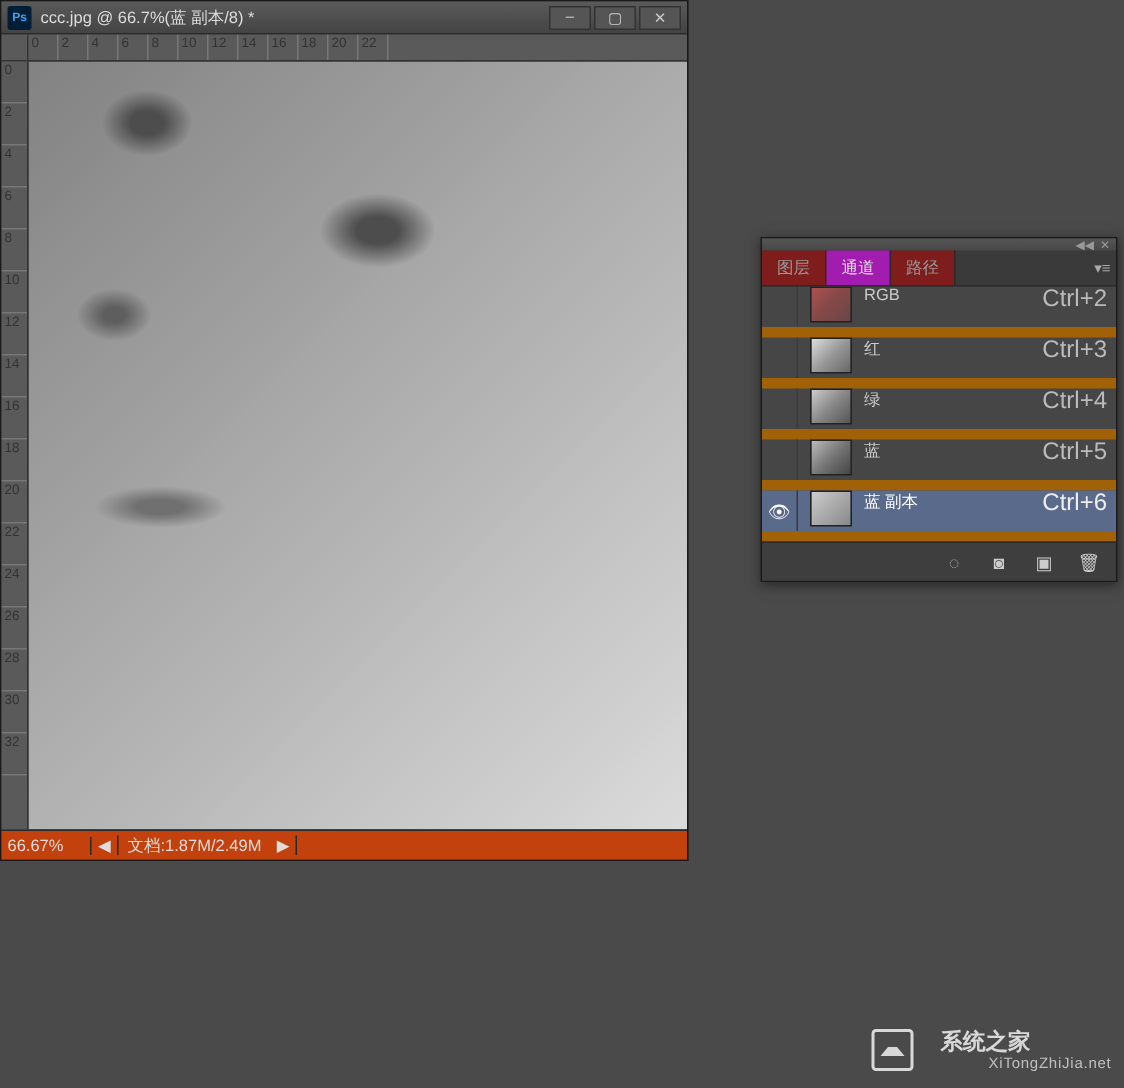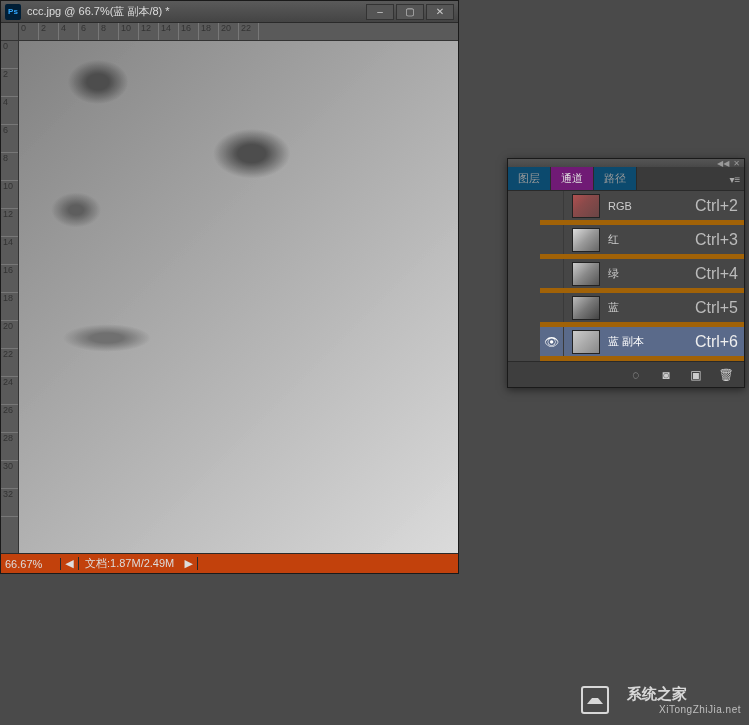--- a/index.html
+++ b/index.html
@@ -140,45 +140,43 @@
       background: #3a3a3a;
       display: flex;
       align-items: flex-end;
       border-bottom: 1px solid #2a2a2a;
       position: relative;
     }
     .panel-tab {
       padding: 4px 10px;
       font-size: 11px;
       color: #999;
-      background: #0c4a6e;
+      background: #7f1d1d;
       border-right: 1px solid #2a2a2a;
     }
     .panel-tab.active {
-      background: #701a75;
+      background: #a21caf;
       color: #ddd;
     }
     .panel-menu {
       position: absolute;
       right: 0; top: 0;
       width: 18px; height: 24px;
       display: flex;
       align-items: center;
       justify-content: center;
       color: #aaa;
       font-size: 10px;
     }
     .channel-list { }
     .channel-row {
       height: 34px;
       display: flex;
-      align-items: center;
-      border-bottom: 5px solid #a16207;
+      border-bottom: 7px solid #a16207;
       padding: 0 6px 0 0;
-      margin-left: 32px;
     }
     .channel-row.selected {
       background: #5a6a8a;
       color: #fff;
     }
     .channel-row .vis {
       width: 24px; height: 100%;
       display: flex;
       align-items: center;
       justify-content: center;

